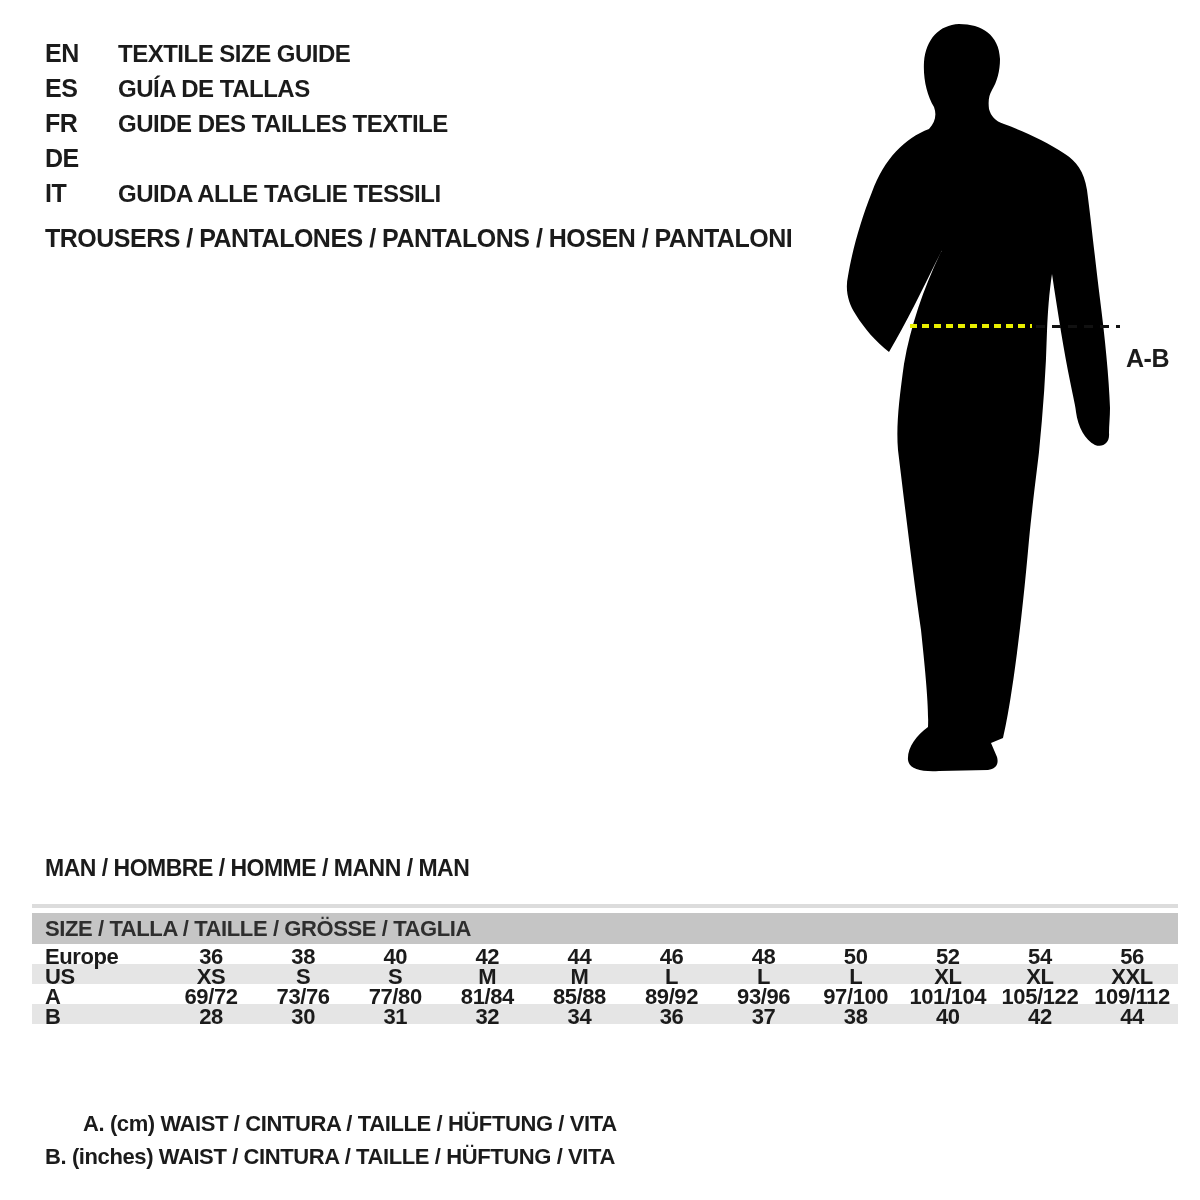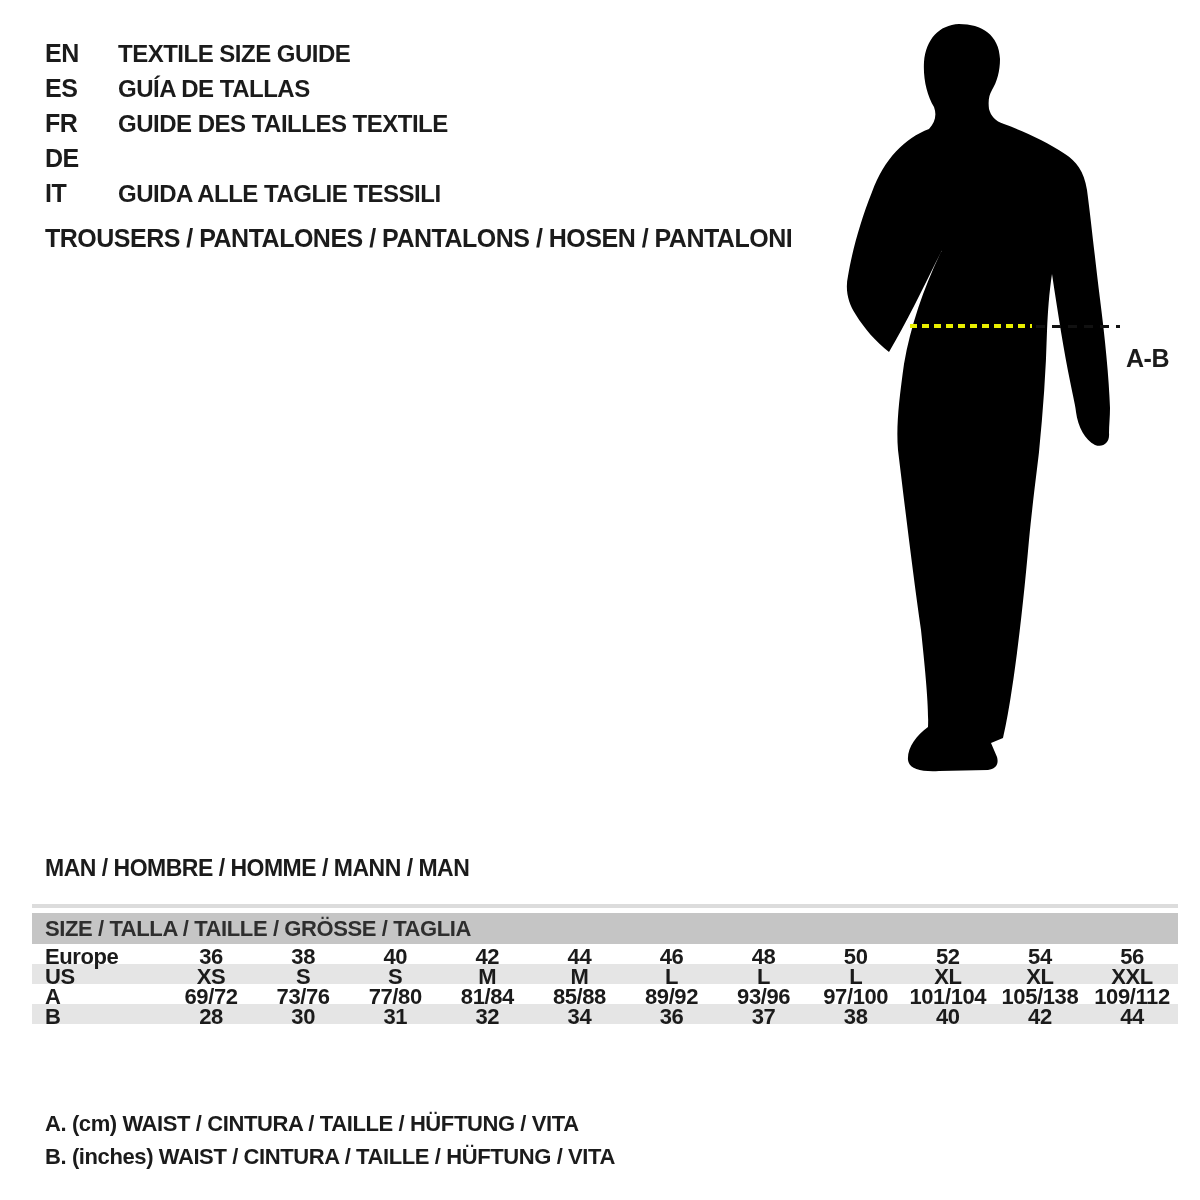--- a/index.html
+++ b/index.html
@@ -29,21 +29,21 @@
   .thead{position:absolute;left:0;top:9px;width:100%;height:31px;background:#c5c5c5;
     font-size:22px;font-weight:bold;letter-spacing:-0.4px;color:#2e2e2e;
     line-height:31px;padding-left:13px;box-sizing:border-box;}
   .tbody{position:absolute;left:0;top:40px;width:100%;}
   .trow{display:flex;height:20px;align-items:flex-start;font-size:22px;font-weight:bold;letter-spacing:-0.4px;}
   .trow.striped{background:#e5e5e5;}
   .tlabel{width:133px;padding-left:13px;box-sizing:border-box;flex:none;}
   .tcell{flex:1;text-align:center;white-space:nowrap;}
   
   .note{position:absolute;left:45px;font-size:22px;font-weight:bold;letter-spacing:-0.4px;white-space:nowrap;}
-  .note-a{top:1111px;}
+  .note-a{top:1111px;margin-left:38px;}
   .note-b{top:1144px;}
 </style>
 </head>
 <body>
 
 <div class="canvas">
 
   <div class="lang-list">
     <div class="lang-row">
       <span class="lang-code">EN</span>
@@ -154,21 +154,21 @@
         <span class="tlabel">A</span>
         <span class="tcell">69/72</span>
         <span class="tcell">73/76</span>
         <span class="tcell">77/80</span>
         <span class="tcell">81/84</span>
         <span class="tcell">85/88</span>
         <span class="tcell">89/92</span>
         <span class="tcell">93/96</span>
         <span class="tcell">97/100</span>
         <span class="tcell">101/104</span>
-        <span class="tcell">105/138</span>
+        <span class="tcell">105/122</span>
         <span class="tcell">109/112</span>
       </div>
 
       <div class="trow striped">
         <span class="tlabel">B</span>
         <span class="tcell">28</span>
         <span class="tcell">30</span>
         <span class="tcell">31</span>
         <span class="tcell">32</span>
         <span class="tcell">34</span>

